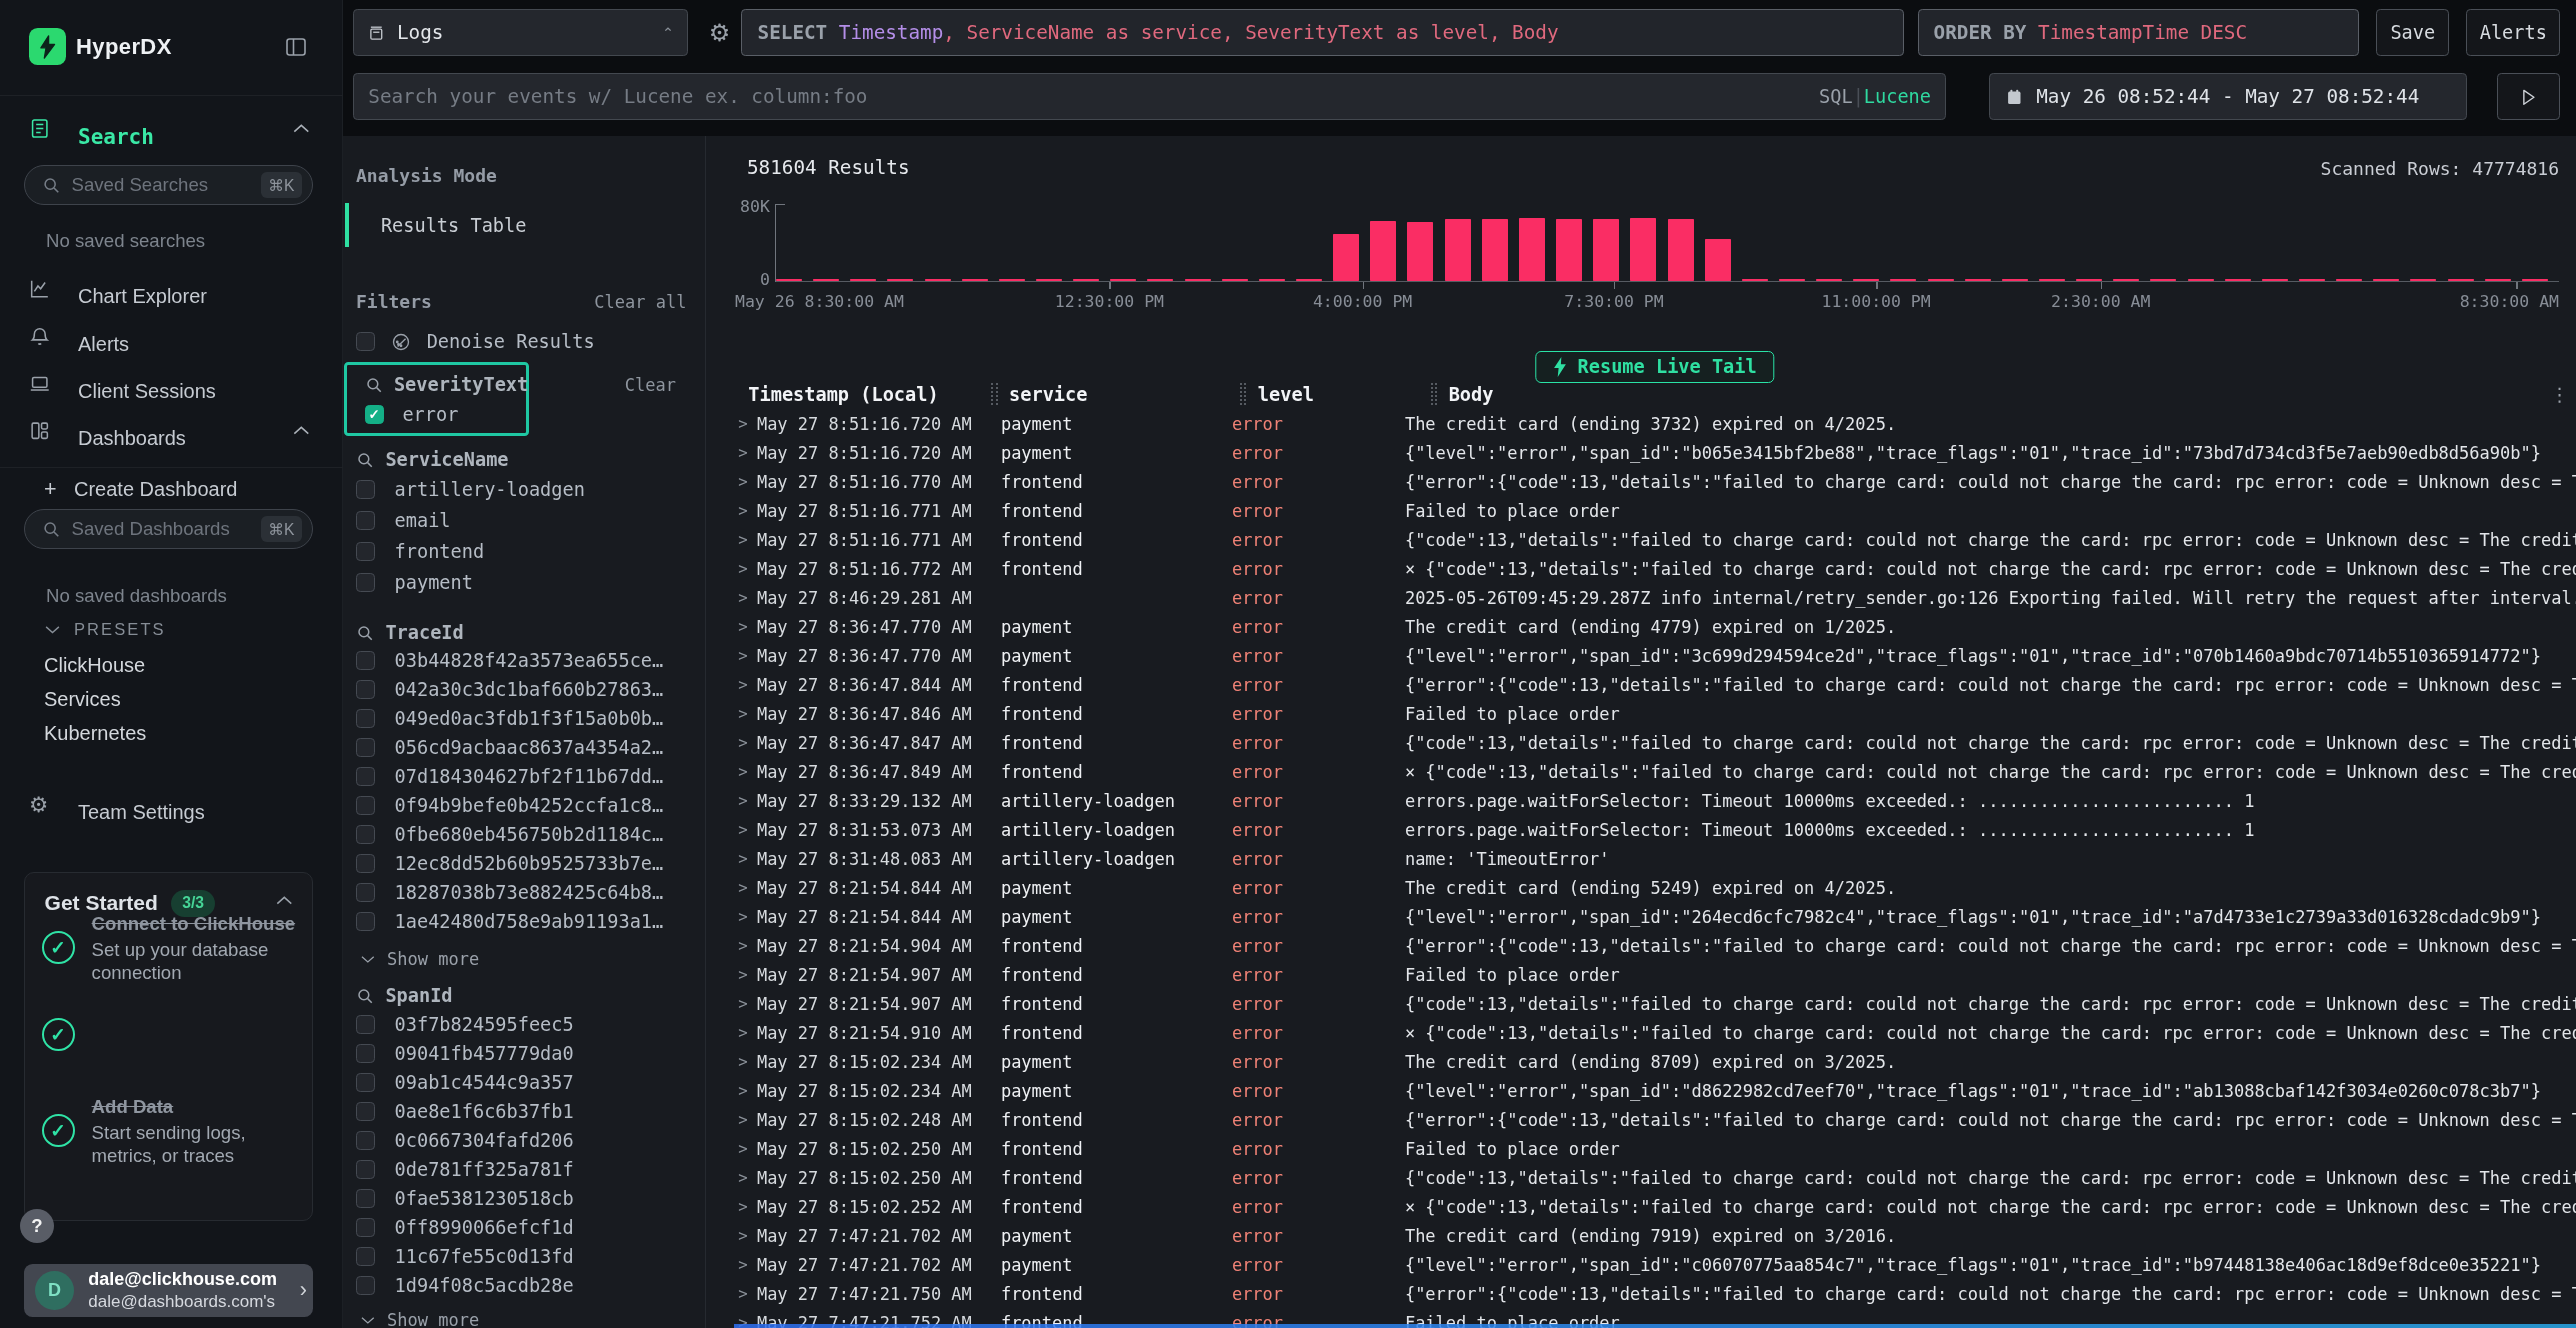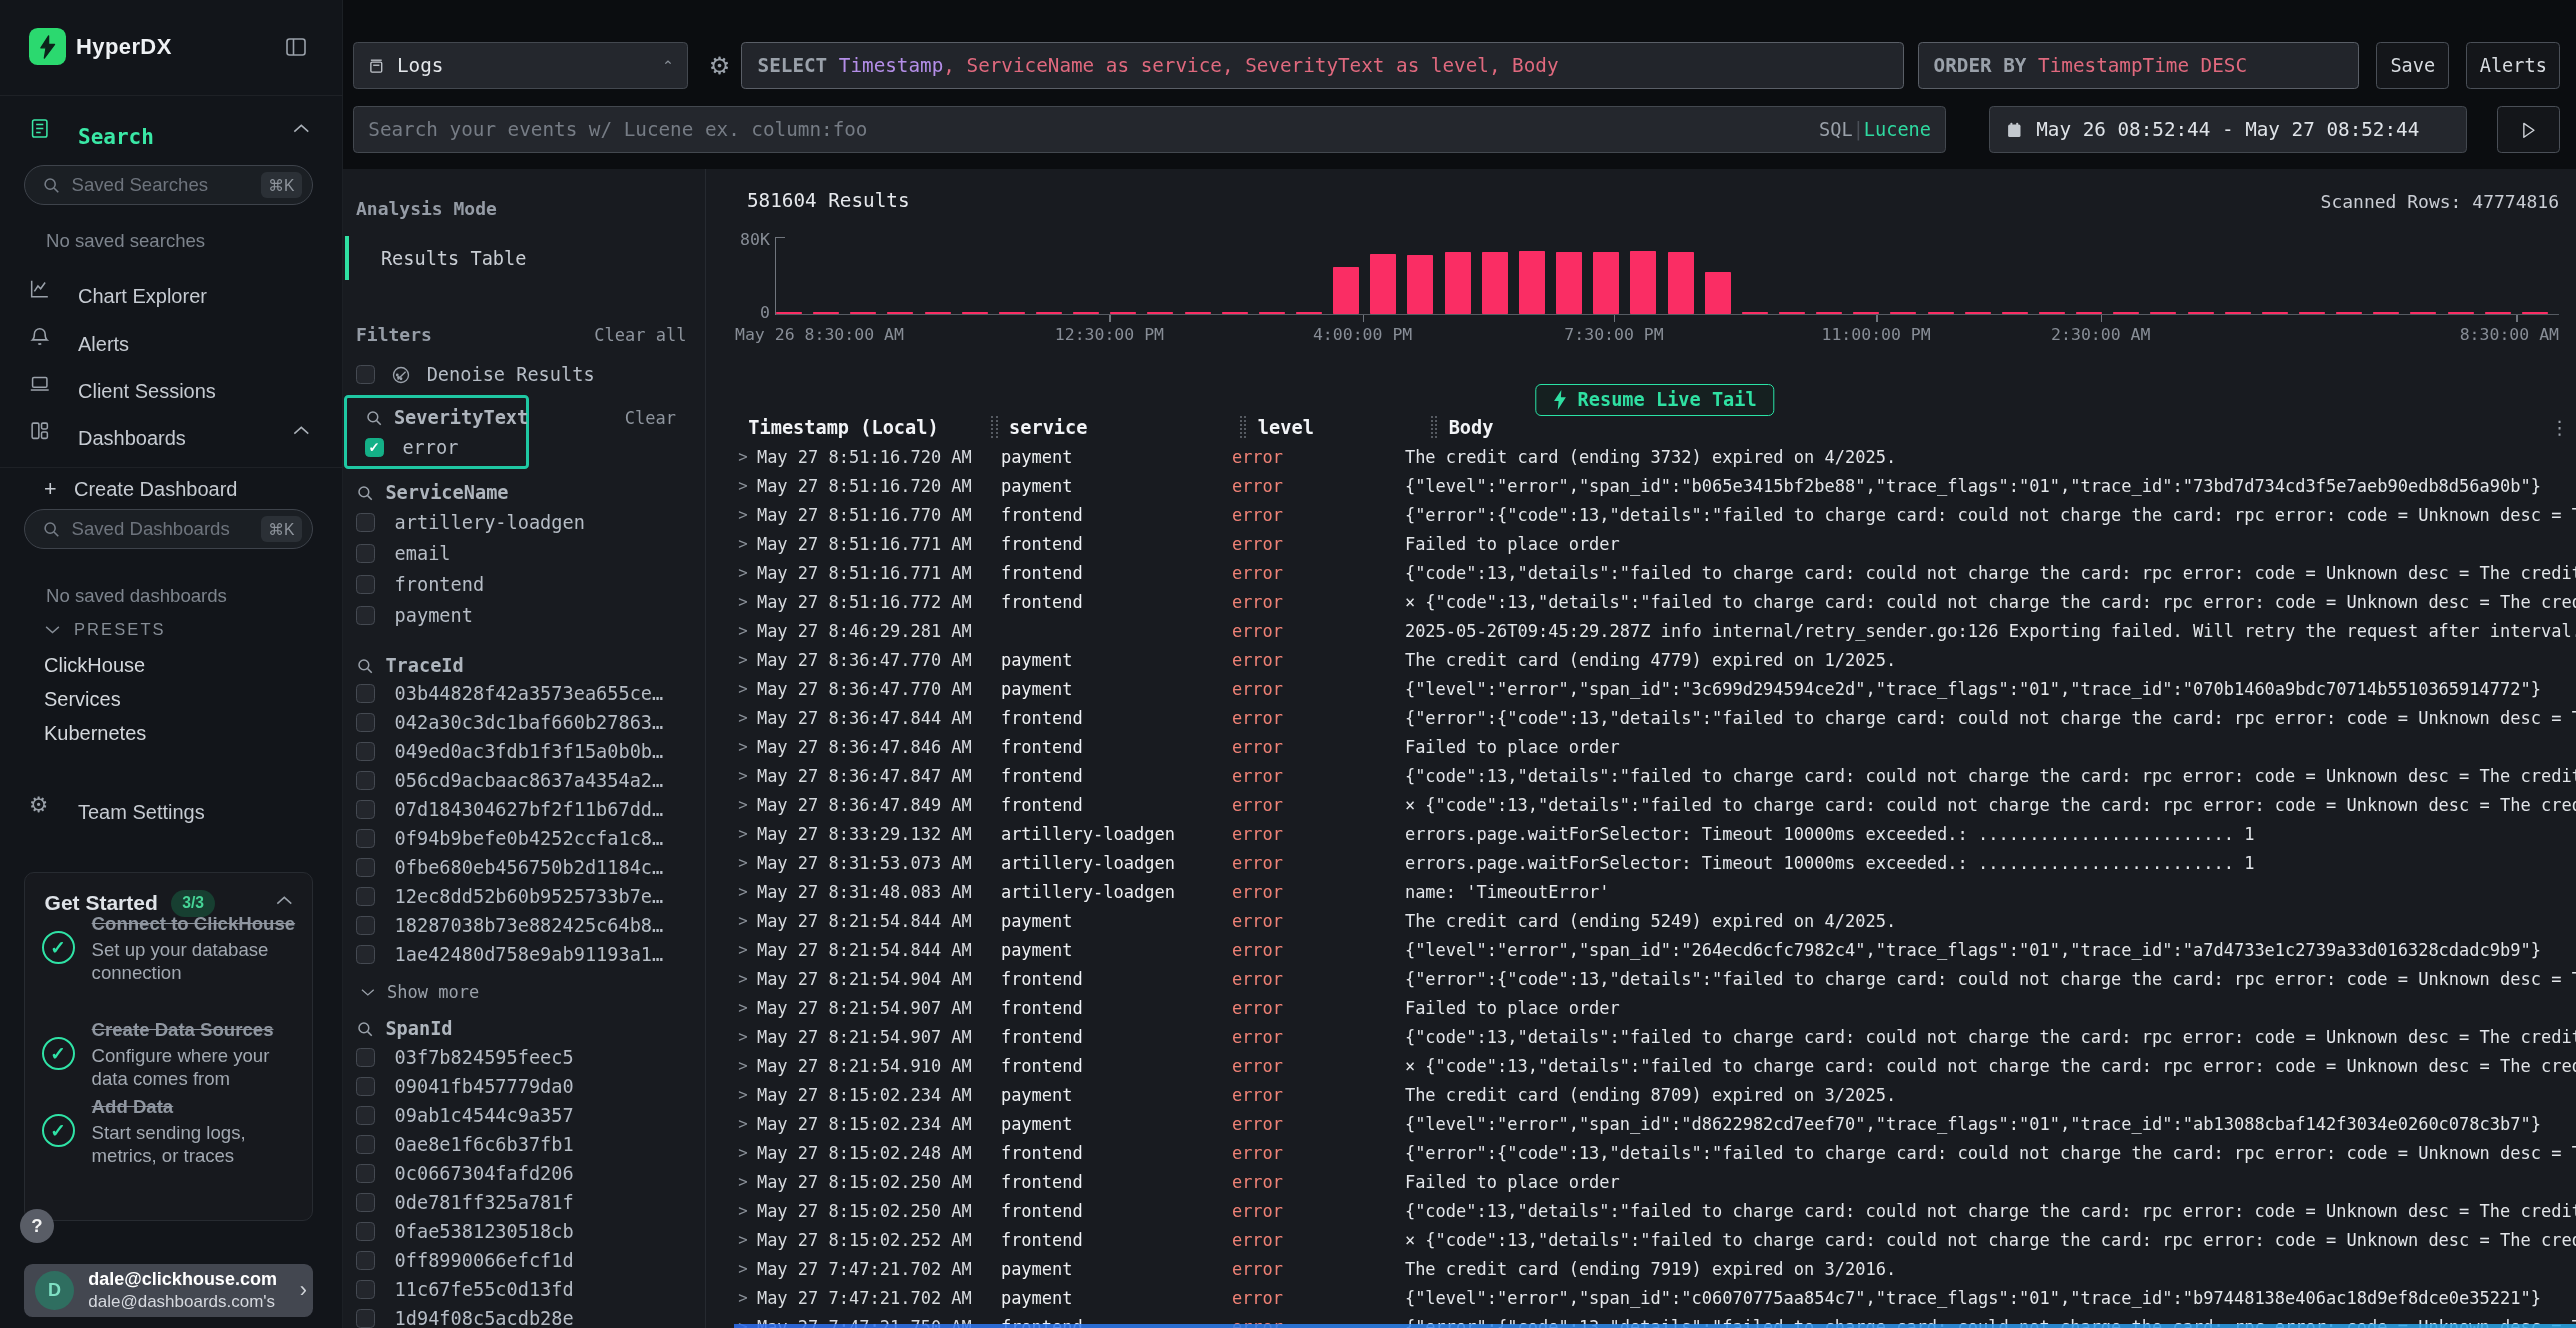--- a/index.html
+++ b/index.html
@@ -41,21 +41,21 @@
   .gs-item-desc { font-size:18.6px; color:#a2a9b2; line-height:23px; margin-top:2.9px; }
   .help-fab { position:absolute; left:20px; top:1209px; width:34px; height:34px; border-radius:50%; background:#5d616b; color:#ffffff; font-weight:700; font-size:18.6px; display:flex; align-items:center; justify-content:center; opacity:.95; }
   .user-chip { position:absolute; left:23.6px; top:1264px; width:289px; height:53px; background:rgba(128,134,147,.45); border-radius:8.6px; display:flex; align-items:center; }
   .avatar { margin-left:11.4px; width:39px; height:39px; border-radius:50%; background:#2f6e60; color:#7ee0c3; font-weight:700; font-size:18px; display:flex; align-items:center; justify-content:center; }
   .user-texts { margin-left:14.3px; overflow:hidden; white-space:nowrap; }
   .user-email { font-size:18px; font-weight:700; color:#ffffff; }
   .user-team { font-size:17px; color:#d6d9df; margin-top:1.4px; }
   .user-chev { position:absolute; right:5.7px; color:#d0d4d9; font-size:21.5px; }
 
   
-  .main-col { flex:1; display:flex; flex-direction:column;margin-top:33px; }
+  .main-col { flex:1; display:flex; flex-direction:column; }
   .topbar { height:136px; background:#0b0d10; position:relative; }
   .tb-row { display:flex; align-items:center; height:47px; }
   .tb-row1 { margin:9.3px 15.7px 0 10px; }
   .tb-row2 { margin:17px 15.7px 0 10px; }
   .ctl { height:47px; background:#24272d; border:0.7px solid #43484f; border-radius:4.3px; display:flex; align-items:center; color:#e4e7eb; }
   .src-select { width:335px; }
   .src-select .sicon { margin-left:13px; color:#c3c8ce; display:flex; }
   .src-select .sval { margin-left:11.4px; font-size:19.3px; }
   .src-select .scaret { margin-left:auto; margin-right:13px; color:#8a9199; font-size:14.3px; }
   .gear-btn { width:31.5px; margin-left:15.7px; margin-right:5.7px; color:#9aa1aa; display:flex; justify-content:center; }
@@ -280,24 +280,20 @@
       </div>
       <div class="gs-item" style="top:39px">
         <span class="gs-check">✓</span>
         <span class="gs-texts">
           <span class="gs-item-title">Connect to ClickHouse</span>
           <span class="gs-item-desc">Set up your database connection</span>
         </span>
       </div>
       <div class="gs-item" style="top:145px">
         <span class="gs-check">✓</span>
-        <span class="gs-texts">
-          <span class="gs-item-title">Create Data Sources</span>
-          <span class="gs-item-desc">Configure where your data comes from</span>
-        </span>
       </div>
       <div class="gs-item" style="top:222px">
         <span class="gs-check">✓</span>
         <span class="gs-texts">
           <span class="gs-item-title">Add Data</span>
           <span class="gs-item-desc">Start sending logs, metrics, or traces</span>
         </span>
       </div>
     </div>
 

